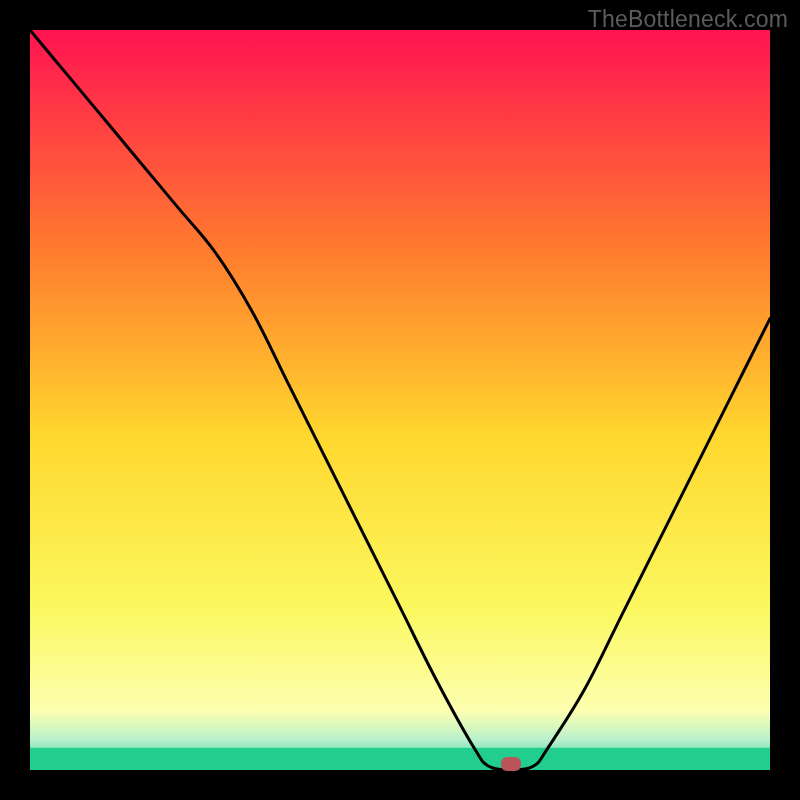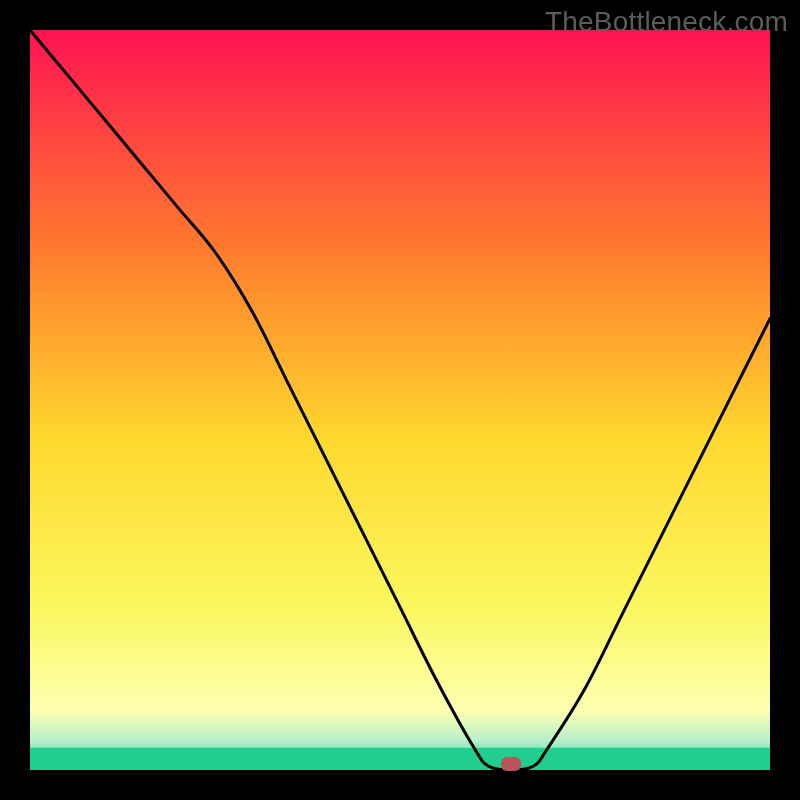--- a/index.html
+++ b/index.html
@@ -11,21 +11,21 @@
   .stage {
     width: 800px;
     height: 800px;
     position: relative;
   }
   .watermark {
     position: absolute;
     top: 6px;
     right: 12px;
     color: #5c5c5c;
-    font-size: 28px;
+    font-size: 23px;
     font-weight: 500;
     letter-spacing: 0.2px;
     z-index: 3;
   }
   svg { display: block; }
 </style>
 </head>
 <body>
 
 <div class="stage">

